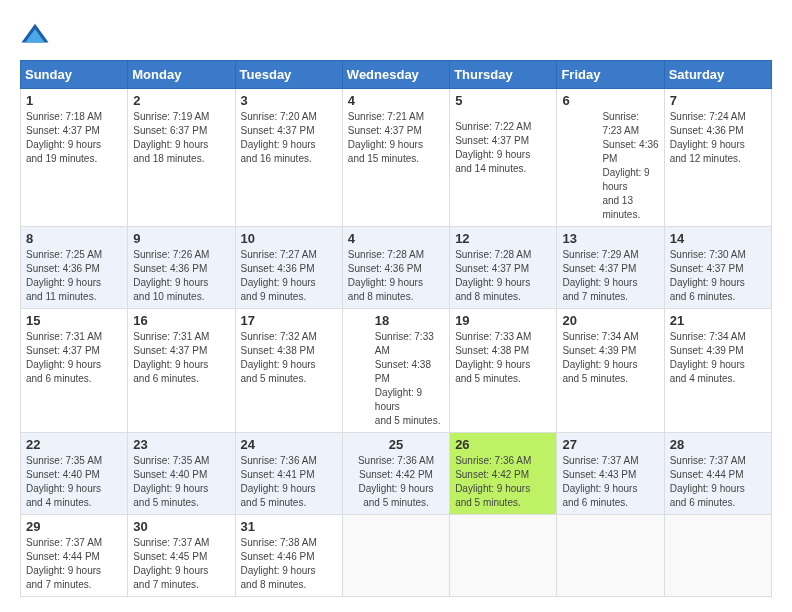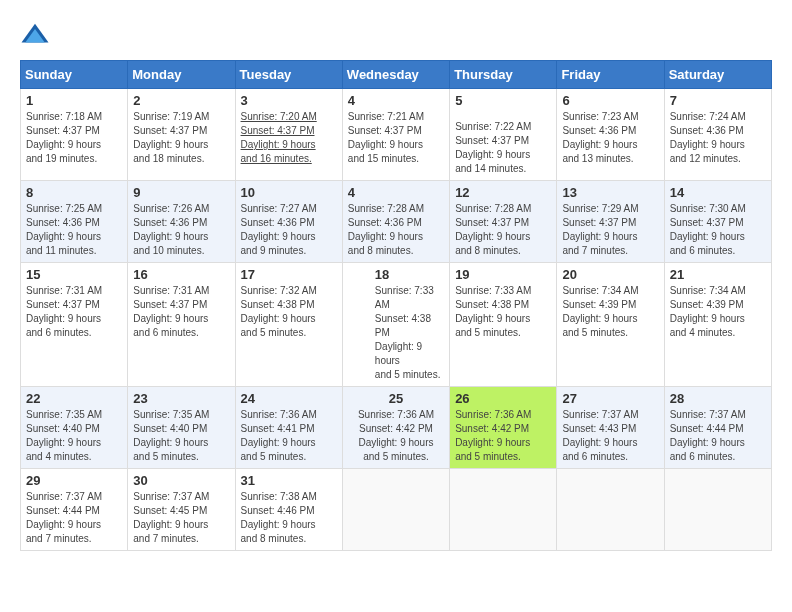--- a/index.html
+++ b/index.html
@@ -128,48 +128,48 @@
         <td style="background: rgb(255, 255, 255);">
           <span class="day-num">1</span>
           <div class="cell-text" style="white-space: pre-line;">Sunrise: 7:18 AM
 Sunset: 4:37 PM
 Daylight: 9 hours
 and 19 minutes.</div>
         </td>
         <td style="background: rgb(255, 255, 255);">
           <span class="day-num">2</span>
           <div class="cell-text" style="white-space: pre-line;">Sunrise: 7:19 AM
-Sunset: 4:37 PM
+Sunset: 6:37 PM
 Daylight: 9 hours
 and 18 minutes.</div>
         </td>
         <td style="background: rgb(255, 255, 255);">
           <span class="day-num">3</span>
-          <div class="cell-text" style="white-space: pre-line; text-decoration: underline;">Sunrise: 7:20 AM
+          <div class="cell-text" style="white-space: pre-line;">Sunrise: 7:20 AM
 Sunset: 4:37 PM
 Daylight: 9 hours
 and 16 minutes.</div>
         </td>
         <td style="background: rgb(255, 255, 255);">
           <span class="day-num">4</span>
           <div class="cell-text" style="white-space: pre-line;">Sunrise: 7:21 AM
 Sunset: 4:37 PM
 Daylight: 9 hours
 and 15 minutes.</div>
         </td>
         <td style="background: rgb(255, 255, 255);">
           <span class="day-num">5</span>
           <div class="cell-text" style="white-space: pre-line; margin-top: 12px;">Sunrise: 7:22 AM
 Sunset: 4:37 PM
 Daylight: 9 hours
 and 14 minutes.</div>
         </td>
         <td style="background: rgb(255, 255, 255);">
           <span class="day-num">6</span>
-          <div class="cell-text" style="white-space: pre-line;">Sunrise: 7:23 AM
+          <div class="cell-text" style="white-space: pre-line; margin-left: 40px;">Sunrise: 7:23 AM
 Sunset: 4:36 PM
 Daylight: 9 hours
 and 13 minutes.</div>
         </td>
         <td style="background: rgb(255, 255, 255);">
           <span class="day-num">7</span>
           <div class="cell-text" style="white-space: pre-line;">Sunrise: 7:24 AM
 Sunset: 4:36 PM
 Daylight: 9 hours
 and 12 minutes.</div>

